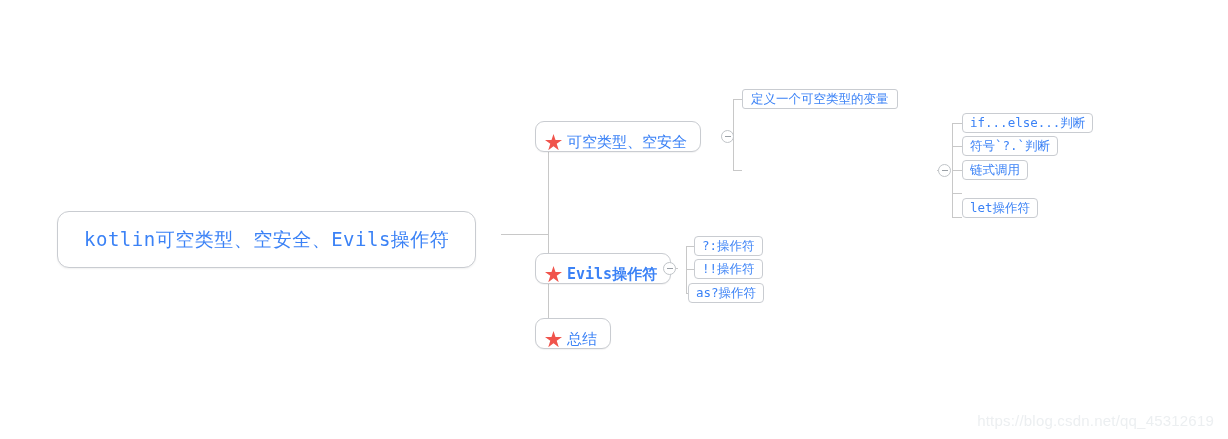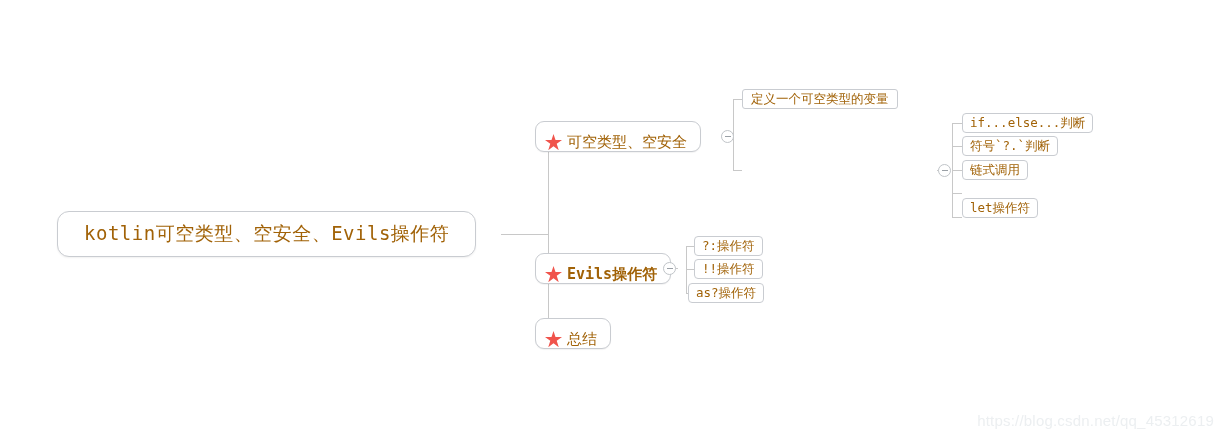--- a/index.html
+++ b/index.html
@@ -30,32 +30,32 @@
 
   
   .node {
     position: absolute;
     box-sizing: border-box;
     background: #ffffff;
     border: 1px solid #c9ccd1;
     display: flex;
     align-items: center;
     white-space: nowrap;
-    color: #a16207;
+    color: #3b82f6;
   }
   .node .label {
     display: inline-block;
   }
 
   .node.root {
     border-radius: 12px;
     padding: 0 26px;
     font-size: 19px;
     letter-spacing: 0.5px;
-    height: 46px;
+    height: 57px;
     box-shadow: 0 1px 2px rgba(0,0,0,0.06);
     text-align: center;
   }
   .node.level2 {
     border-radius: 9px;
     padding: 12px 13px 0 9px;
     font-size: 15px;
     height: 31px;
     box-shadow: 0 1px 1px rgba(0,0,0,0.05);
   }

